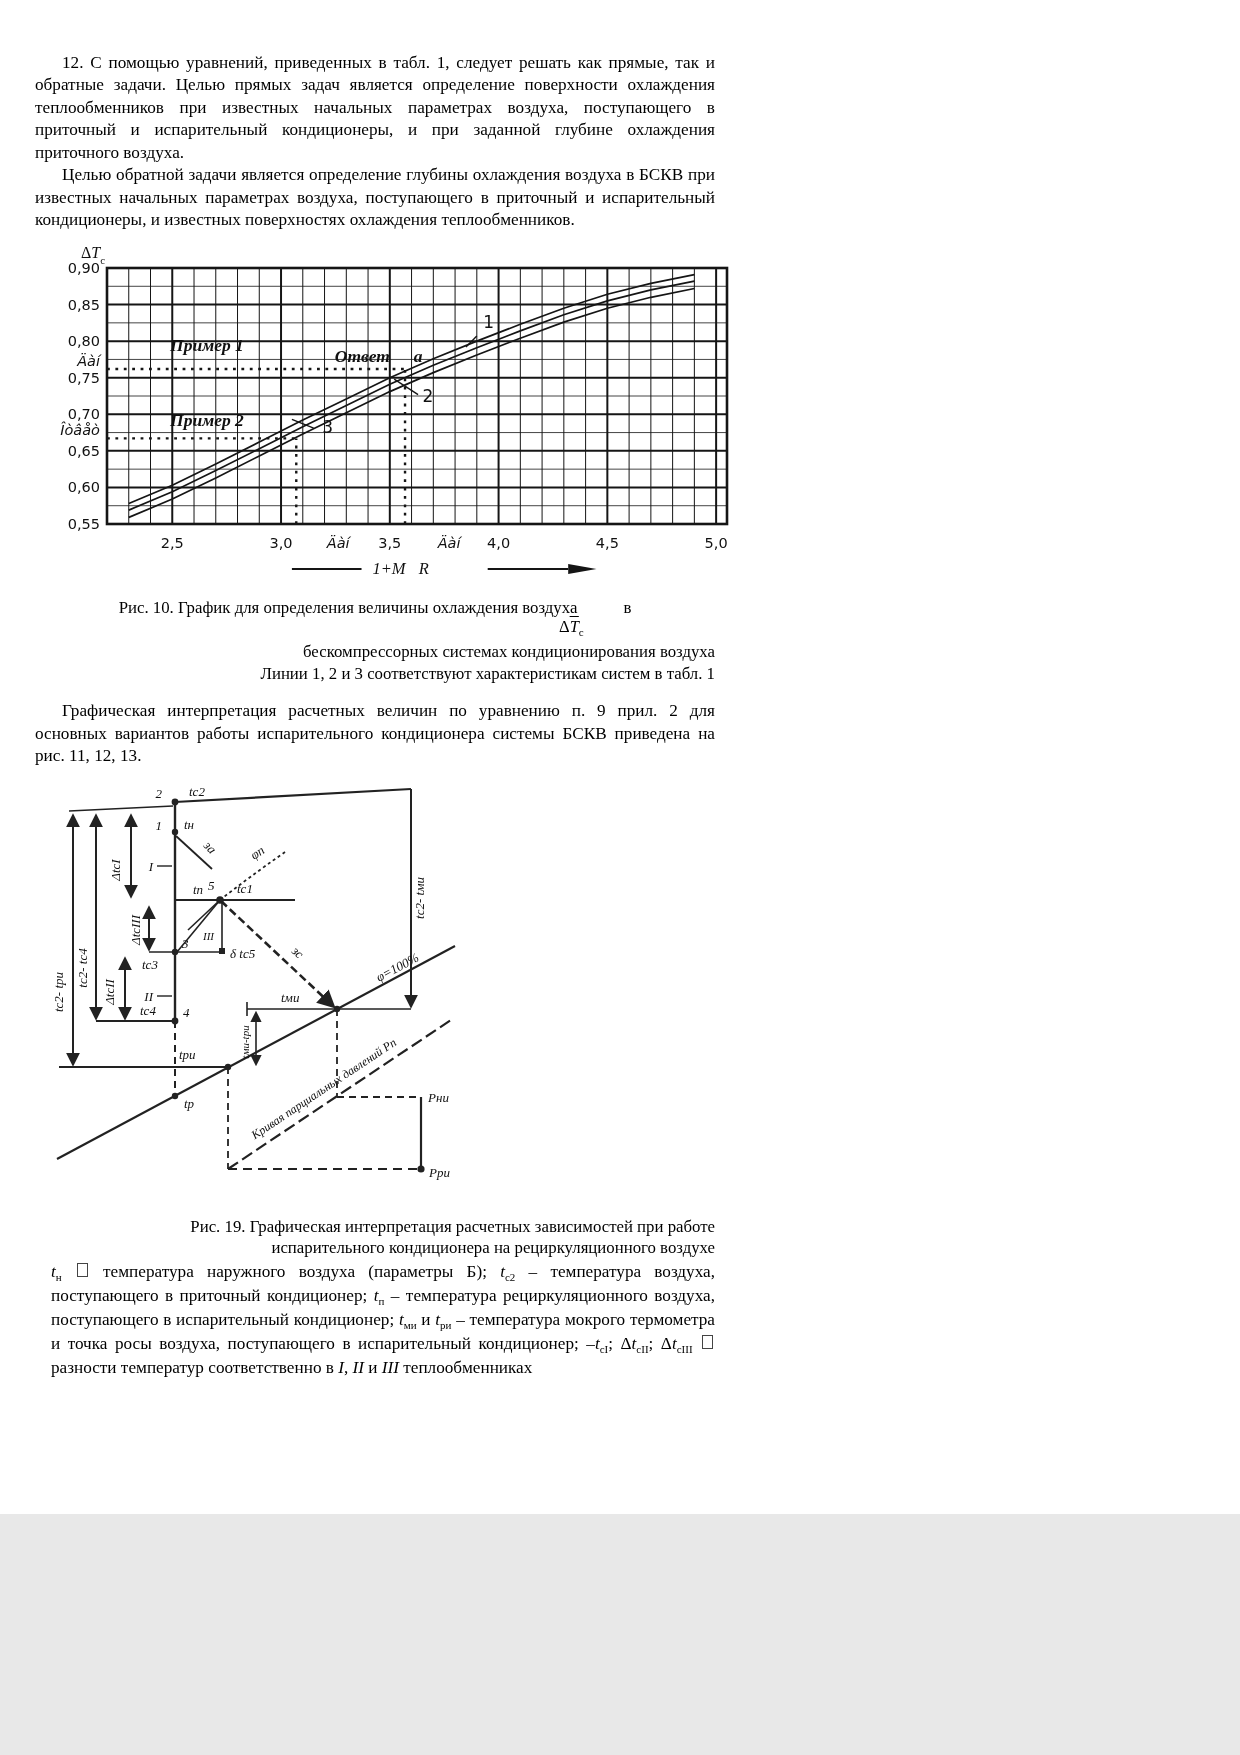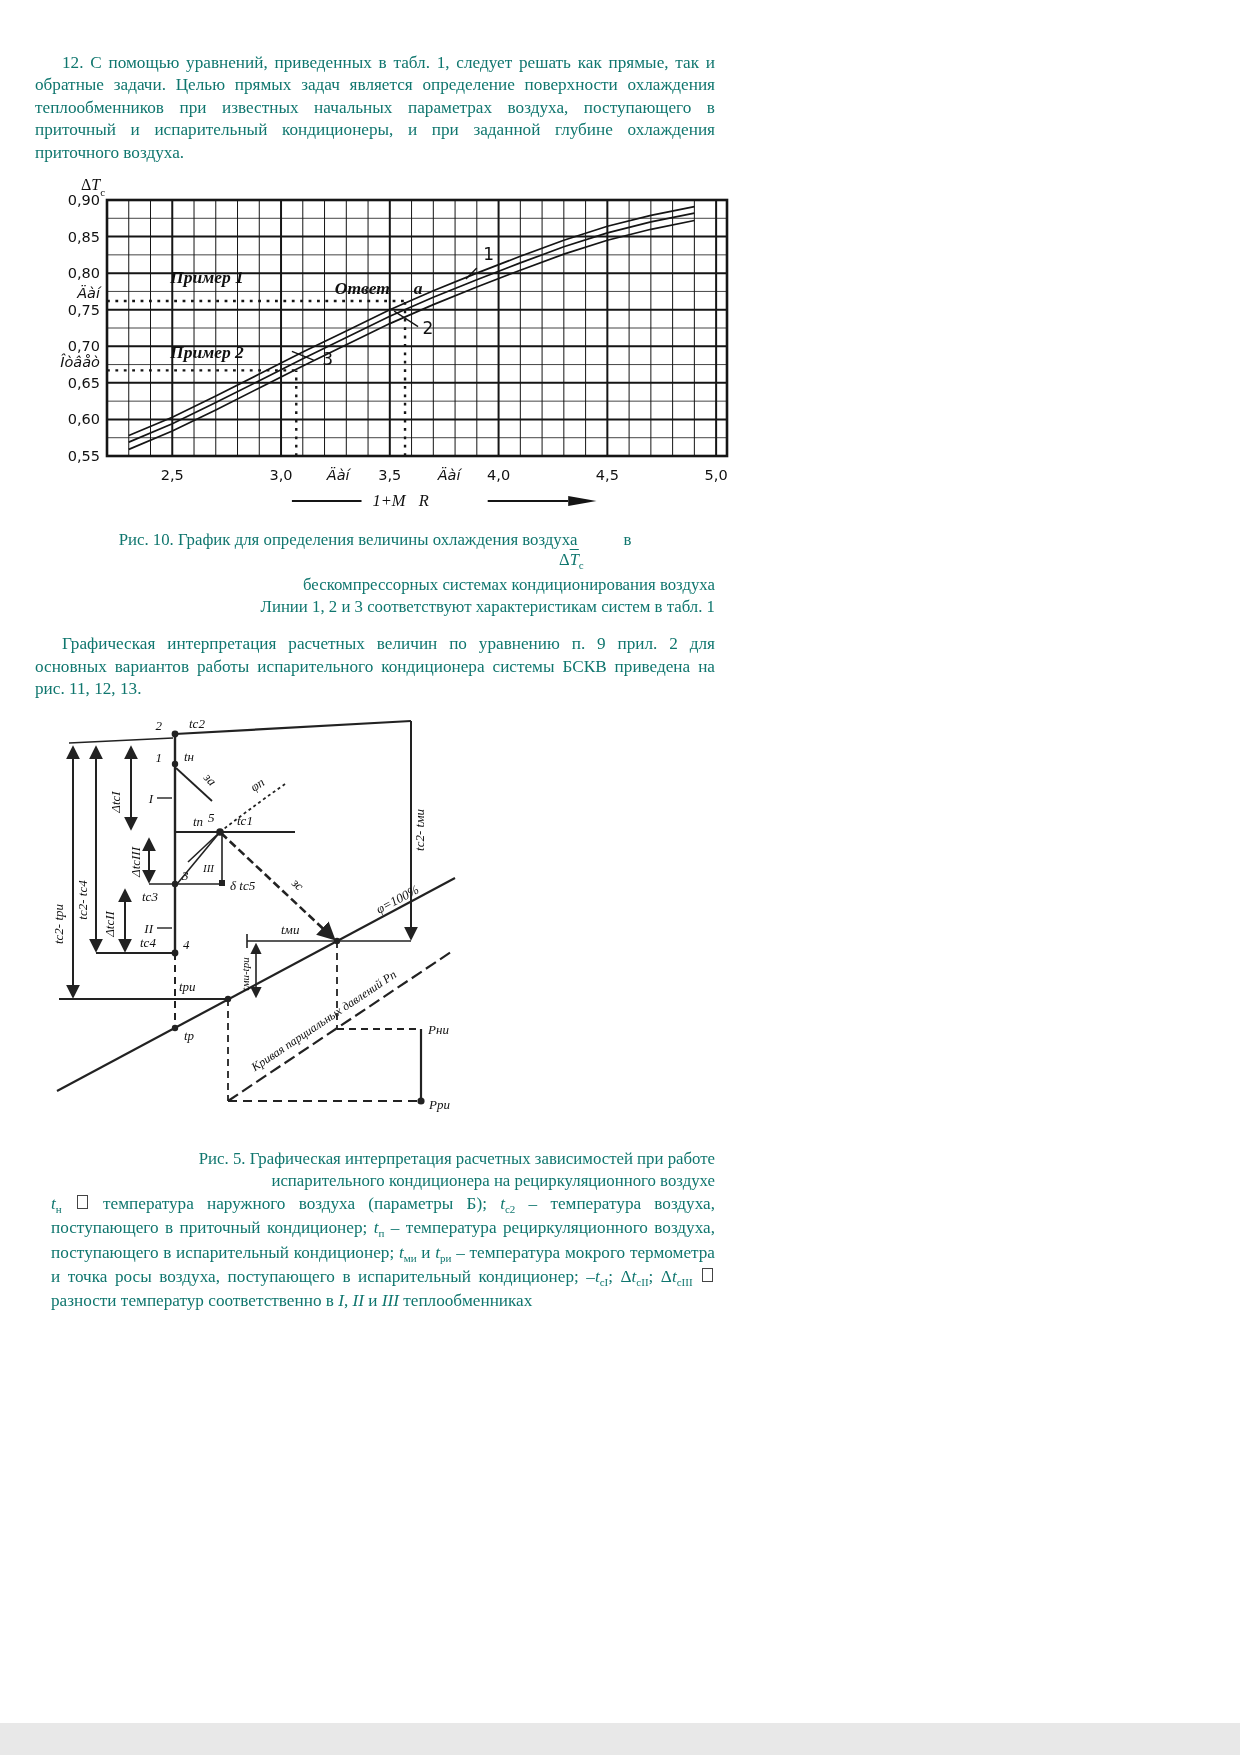--- a/index.html
+++ b/index.html
@@ -1,17 +1,17 @@
 <!DOCTYPE html>
 <html><head>
 <meta charset="utf-8">
 <style>
   html,body{margin:0;padding:0;background:#e8e8e8;}
-  .page{width:1240px;height:1723px;background:#ffffff;position:relative;overflow:hidden;
-        font-family:"Liberation Serif",serif;color:#0f766e;}
+  .page{width:1240px;height:1514px;background:#ffffff;position:relative;overflow:hidden;
+        font-family:"Liberation Serif",serif;color:#000000;}
   .content{position:absolute;left:35px;top:52px;width:680px;}
   p.body-par{font-size:17.2px;line-height:1.305;text-align:justify;text-indent:27px;margin:0;}
   .fig10-wrap{margin:10px 0 0 22px;}
   .caption{font-size:16.8px;line-height:1.28;margin-top:19px;}
   .cap-center{text-align:right;margin:0;}
   .cap-line1{text-align:center;margin-top:6px;}
   .gapspacer{display:inline-block;width:46px;}
   .formula-line{margin-left:524px;font-size:16.5px;margin-top:-2px;margin-bottom:2px;}
   .over{text-decoration:overline;font-style:italic;}
   sub{font-size:11px;}
@@ -20,20 +20,21 @@
   .cap11-par{font-size:17.2px;line-height:1.33;text-align:justify;margin:2px 0 0 16px;}
   svg text{fill:#111;}
 </style>
 </head>
 <body>
 
 <div class="page">
   <div class="content">
 
     <p class="body-par">12. С помощью уравнений, приведенных в табл. 1, следует решать как прямые, так и обратные задачи. Целью прямых задач является определение поверхности охлаждения теплообменников при известных начальных параметрах воздуха, поступающего в приточный и испарительный кондиционеры, и при заданной глубине охлаждения приточного воздуха.</p>
+    <p class="body-par">Целью обратной задачи является определение глубины охлаждения воздуха в БСКВ при известных начальных параметрах воздуха, поступающего в приточный и испарительный кондиционеры, и известных поверхностях охлаждения теплообменников.</p>
 
     <div class="fig10-wrap">
       <svg id="chart10" width="682" height="332" viewBox="0 0 682 332">
           <g stroke="#151515">
             <line x1="71.7543859649123" y1="26" x2="71.7543859649123" y2="282" stroke-width="1"></line>
             <line x1="93.5087719298246" y1="26" x2="93.5087719298246" y2="282" stroke-width="1"></line>
             <line x1="115.2631578947368" y1="26" x2="115.2631578947368" y2="282" stroke-width="2"></line>
             <line x1="137.01754385964912" y1="26" x2="137.01754385964912" y2="282" stroke-width="1"></line>
             <line x1="158.77192982456143" y1="26" x2="158.77192982456143" y2="282" stroke-width="1"></line>
             <line x1="180.5263157894737" y1="26" x2="180.5263157894737" y2="282" stroke-width="1"></line>
@@ -230,19 +231,19 @@
           <text x="141" y="328">tр</text>
           <text transform="translate(206,262) rotate(-90)" text-anchor="middle" font-size="11">tми-tри</text>
           <text transform="translate(283,312) rotate(-33.8)" text-anchor="middle" font-size="12">Кривая парциальных давлений Рп</text>
           <text x="385" y="322">Рни</text>
           <text x="386" y="397">Рри</text>
         </g>
       </svg>
     </div>
 
     <div class="caption" style="margin-top:18px">
-      <p class="cap-center">Рис. 5. Графическая интерпретация расчетных зависимостей при работе</p>
+      <p class="cap-center">Рис. 19. Графическая интерпретация расчетных зависимостей при работе</p>
       <p class="cap-center">испарительного кондиционера на рециркуляционного воздухе</p>
       <p class="cap11-par"><span style="font-style: italic;">t</span><sub>н</sub><span> </span><span class="tofu"></span><span> температура наружного воздуха (параметры Б); </span><span style="font-style: italic;">t</span><sub>с2</sub><span> – температура воздуха, поступающего в приточный кондиционер; </span><span style="font-style: italic;">t</span><sub>п</sub><span> – температура рециркуляционного воздуха, поступающего в испарительный кондиционер; </span><span style="font-style: italic;">t</span><sub>ми</sub><span> и </span><span style="font-style: italic;">t</span><sub>ри</sub><span> – температура мокрого термометра и точка росы воздуха, поступающего в испарительный кондиционер; –</span><span style="font-style: italic;">t</span><sub>сI</sub><span>; Δ</span><span style="font-style: italic;">t</span><sub>сII</sub><span>; Δ</span><span style="font-style: italic;">t</span><sub>сIII</sub><span> </span><span class="tofu"></span><span> разности температур соответственно в </span><span style="font-style: italic;">I</span><span>, </span><span style="font-style: italic;">II</span><span> и </span><span style="font-style: italic;">III</span><span> теплообменниках</span></p>
     </div>
 
   </div>
 </div>
 
 </body></html>

